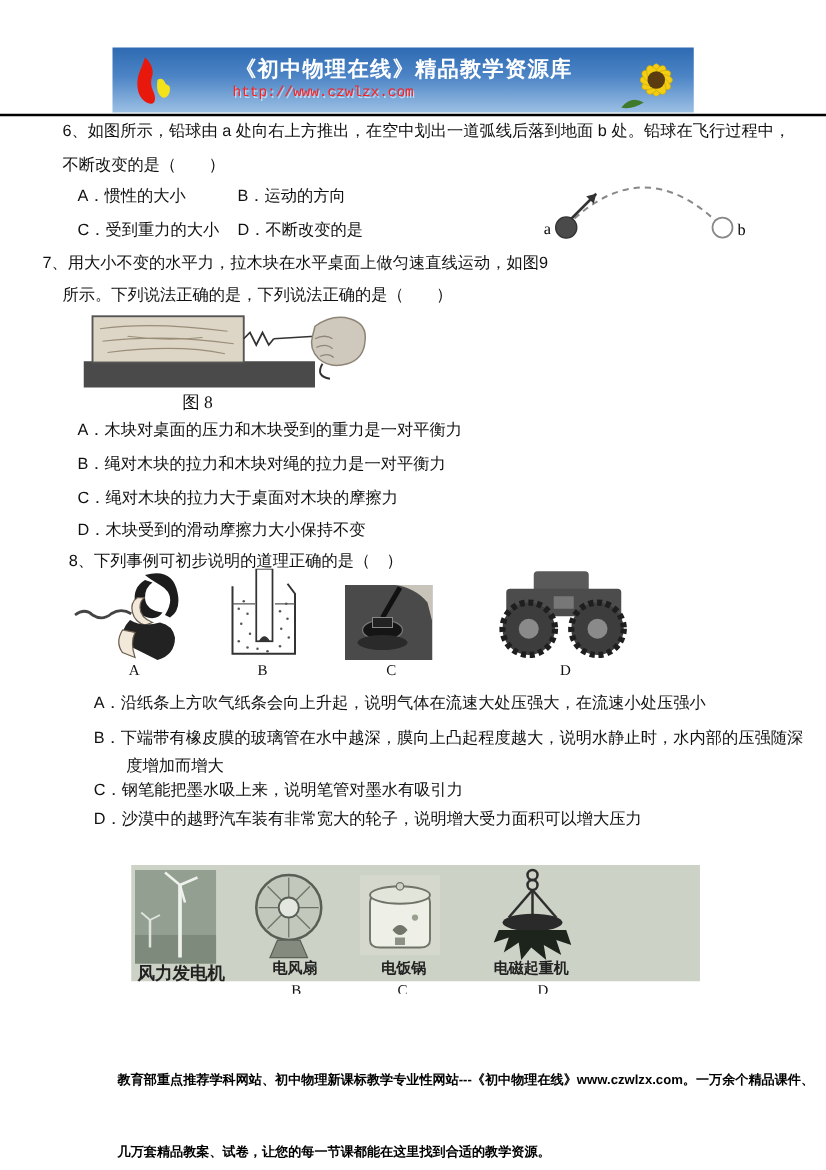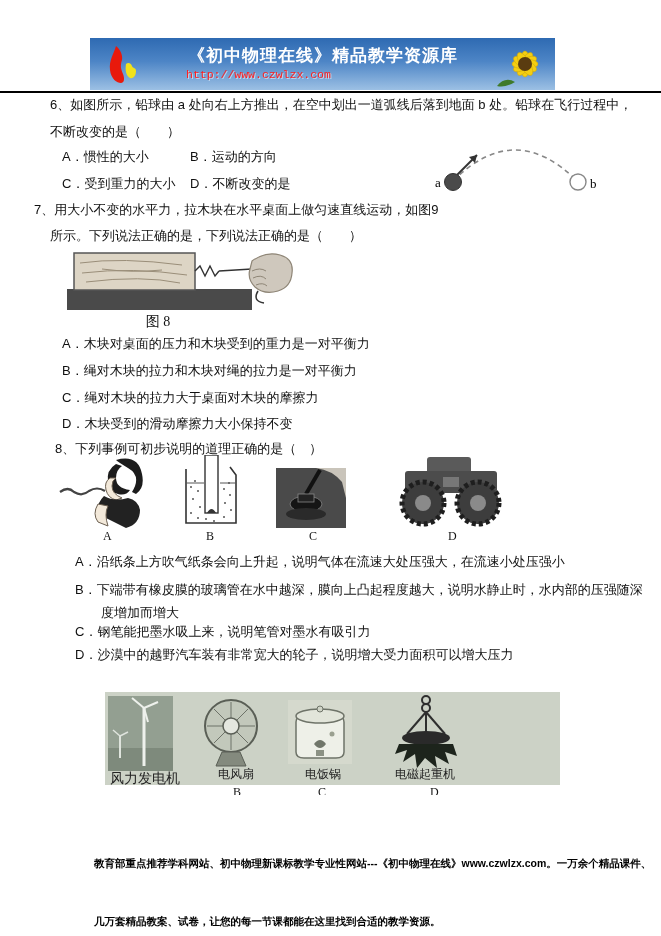--- a/index.html
+++ b/index.html
@@ -17,21 +17,21 @@
             font-size:17px; letter-spacing:1px;
             text-shadow:1px 1px 0 #173털a5c, 1px 1px 0 #173a5c, -1px -1px 0 #173a5c, 1px -1px 0 #173a5c, -1px 1px 0 #173a5c;font-family:Liberation Serif, serif; }
   .banner-url { left:96px; top:30px; width:300px; text-align:left; color:#ff1f1f; font-weight:normal;
             font-family:"Liberation Mono", monospace; font-size:11.5px; text-shadow:1px 1px 0 rgba(255,255,255,.55); }
   .divider { left:0; top:91px; width:661px; height:2px; background:#000; }
 
   .caption { font-family:"Liberation Serif", serif; font-size:14px; }
   .figlabel { font-size:12px; font-family:"Liberation Serif", serif; }
 
   .panel { left:105px; top:692px; width:455px; height:93px; background:#ccd2c6; }
-  .panel-label { position:absolute; font-size:12px; color:#222; white-space:nowrap; }
+  .panel-label { position:absolute; font-size:12px; color:#222; white-space:nowrap;font-weight:bold; }
 
   .letters-clip { left:105px; top:785px; width:455px; height:10px; overflow:hidden; }
   .letters-clip span { position:absolute; top:0; font-size:12px; font-family:"Liberation Serif", serif; }
 
   .footer { font-size:10.5px; font-weight:bold; color:#000; white-space:nowrap;padding-left:39px; }
 </style>
 </head>
 <body>
 
 <div class="page">

